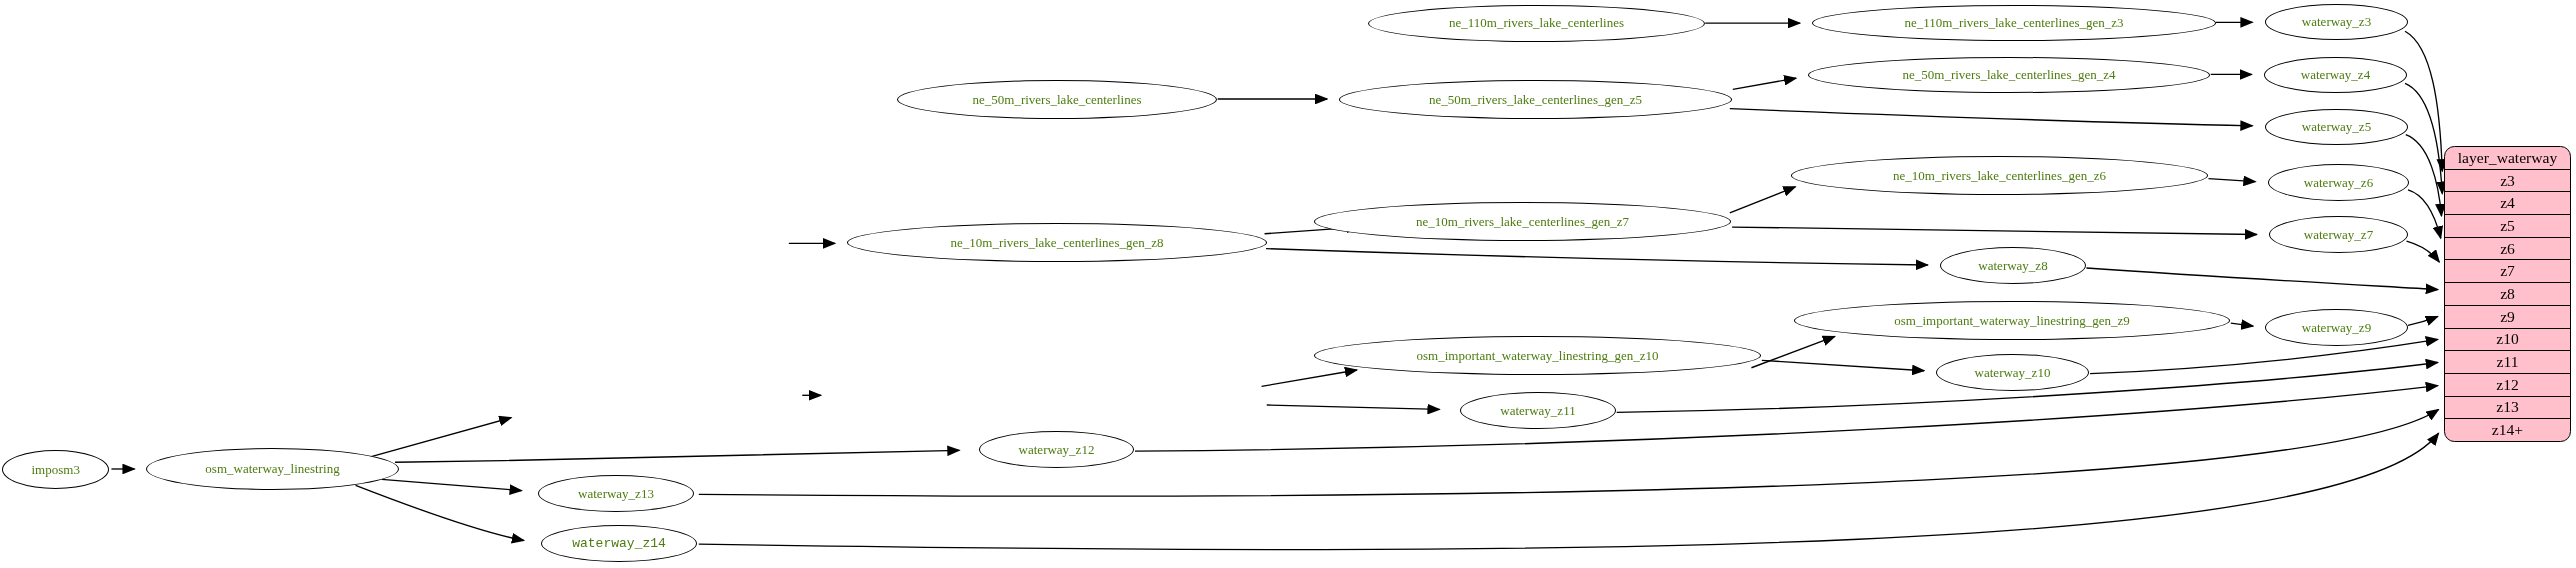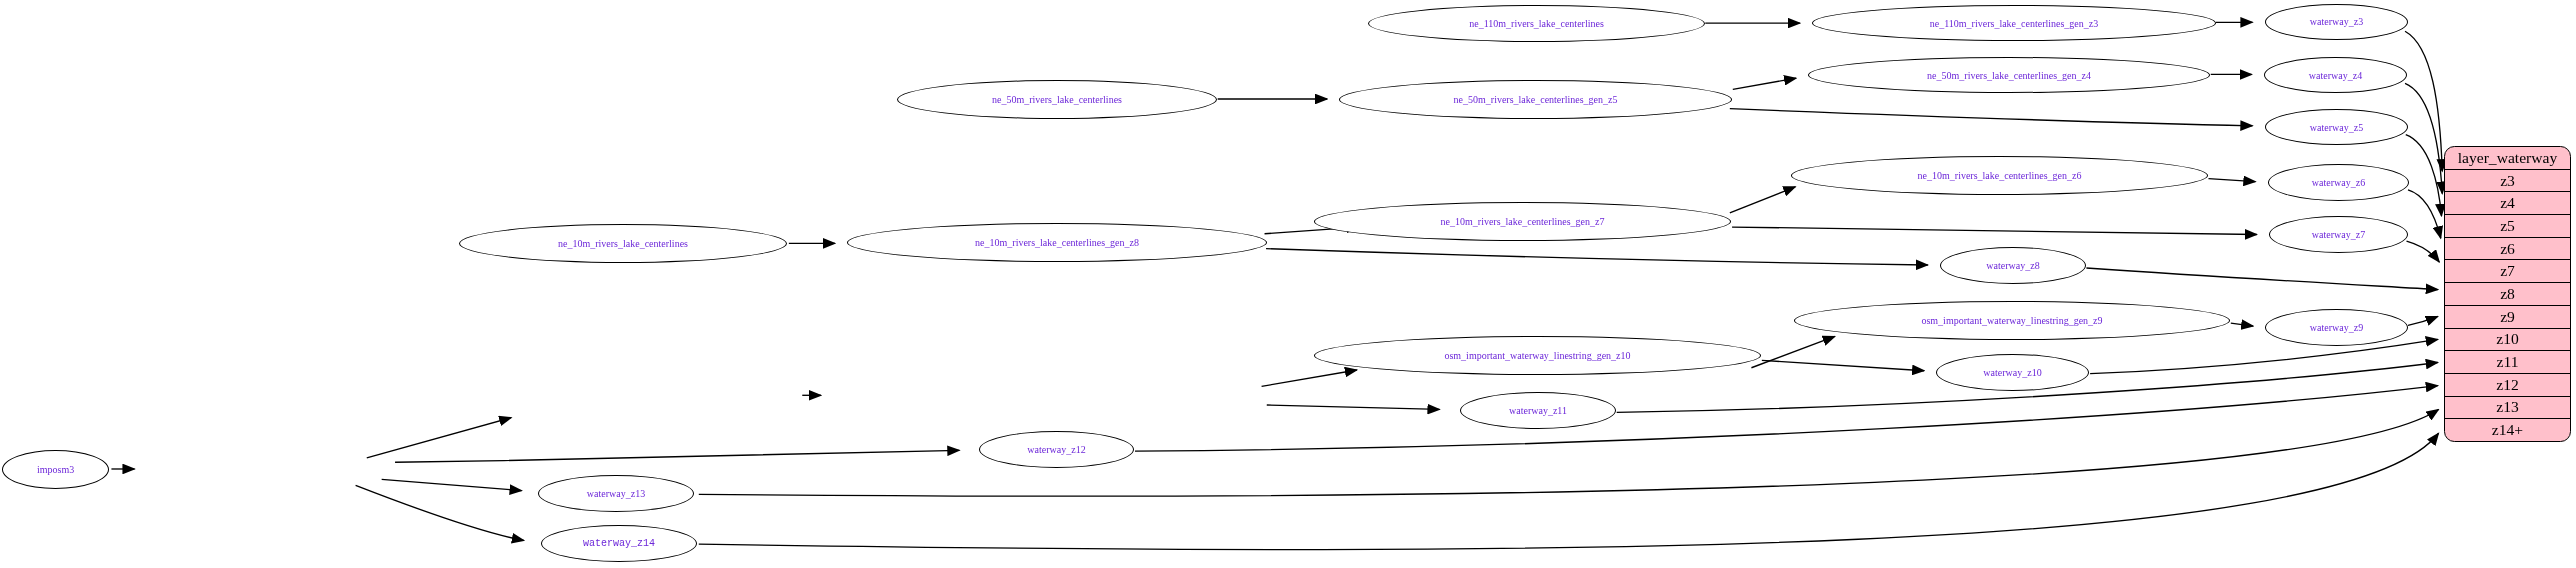--- a/index.html
+++ b/index.html
@@ -9,21 +9,21 @@
     background:#ffffff;
     font-family:"Liberation Serif","DejaVu Serif",serif;
   }
   #edges{position:absolute;left:0;top:0;width:2576px;height:568px;}
   .node{
     position:absolute;
     display:flex;align-items:center;justify-content:center;
     border:1.5px solid #000000;
     border-radius:50%;
     background:#ffffff;
-    font-size:10px;color:#6d28d9;
+    font-size:13px;color:#4d7c0f;
     white-space:nowrap;
     box-sizing:border-box;
     z-index:2;
   }
   .record{
     position:absolute;
     border:1.5px solid #000000;
     border-radius:10.4px;
     background:#ffc0cb;
     box-sizing:border-box;
@@ -84,21 +84,21 @@
       <path d="M 3234,437 C 3253,433 3264,429 3274,425" marker-end="url(#arrow)"></path>
       <path d="M 2807,502 C 3010,494 3180,471 3274,456" marker-end="url(#arrow)"></path>
       <path d="M 2171,554 C 2620,547 3070,513 3274,487" marker-end="url(#arrow)"></path>
       <path d="M 1524,606 C 2230,601 2930,559 3274,518" marker-end="url(#arrow)"></path>
       <path d="M 938,664 C 2100,675 3120,652 3275,550" marker-end="url(#arrow)"></path>
       <path d="M 938,731 C 2100,749 3150,745 3275,582" marker-end="url(#arrow)"></path>
     </g>
   </svg>
 
   <div class="node" style="left:2.2px;top:450px;width:107px;height:39px;">imposm3</div>
-  <div class="node" style="left:459px;top:224px;width:328px;height:39px;">ne_10m_rivers_lake_centerlines</div>
+  <div class="node" style="left:146px;top:448px;width:253px;height:42px;">osm_waterway_linestring</div>
   <div class="node" style="left:897px;top:80px;width:320px;height:39px;">ne_50m_rivers_lake_centerlines</div>
   <div class="node" style="left:1368px;top:4.5px;width:337px;height:37px;">ne_110m_rivers_lake_centerlines</div>
   <div class="node" style="left:1812px;top:5.2px;width:404px;height:36px;">ne_110m_rivers_lake_centerlines_gen_z3</div>
   <div class="node" style="left:1339px;top:80px;width:393px;height:39px;">ne_50m_rivers_lake_centerlines_gen_z5</div>
   <div class="node" style="left:1808px;top:57px;width:402px;height:36px;">ne_50m_rivers_lake_centerlines_gen_z4</div>
   <div class="node" style="left:847px;top:223px;width:420px;height:39px;">ne_10m_rivers_lake_centerlines_gen_z8</div>
   <div class="node" style="left:1314px;top:202px;width:417px;height:39px;">ne_10m_rivers_lake_centerlines_gen_z7</div>
   <div class="node" style="left:1791px;top:156px;width:417px;height:39px;">ne_10m_rivers_lake_centerlines_gen_z6</div>
   <div class="node" style="left:1314px;top:336px;width:447px;height:39px;">osm_important_waterway_linestring_gen_z10</div>
   <div class="node" style="left:1794px;top:301px;width:436px;height:39px;">osm_important_waterway_linestring_gen_z9</div>

